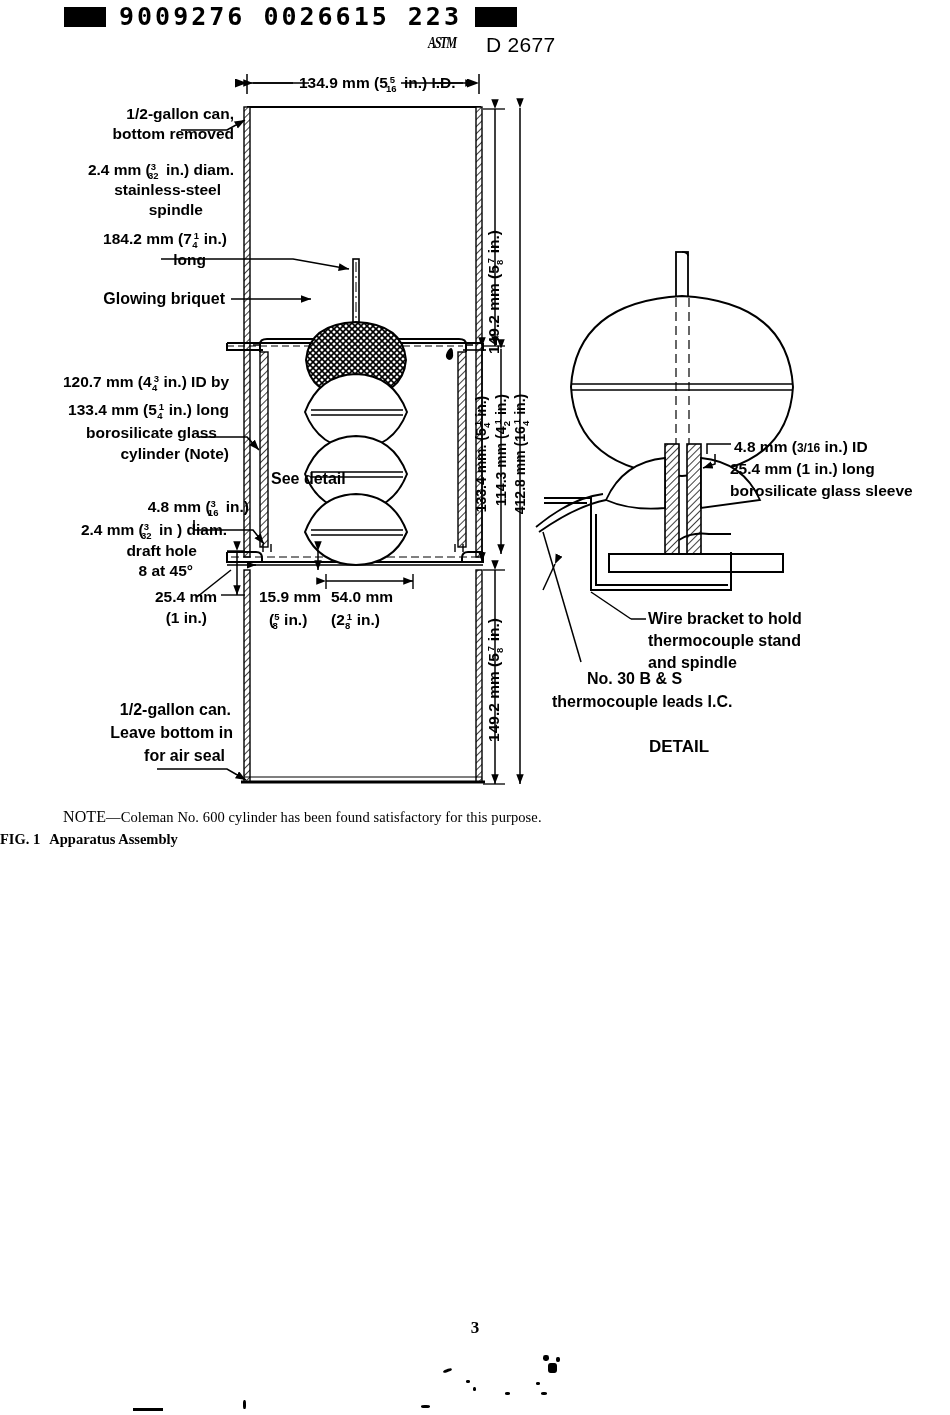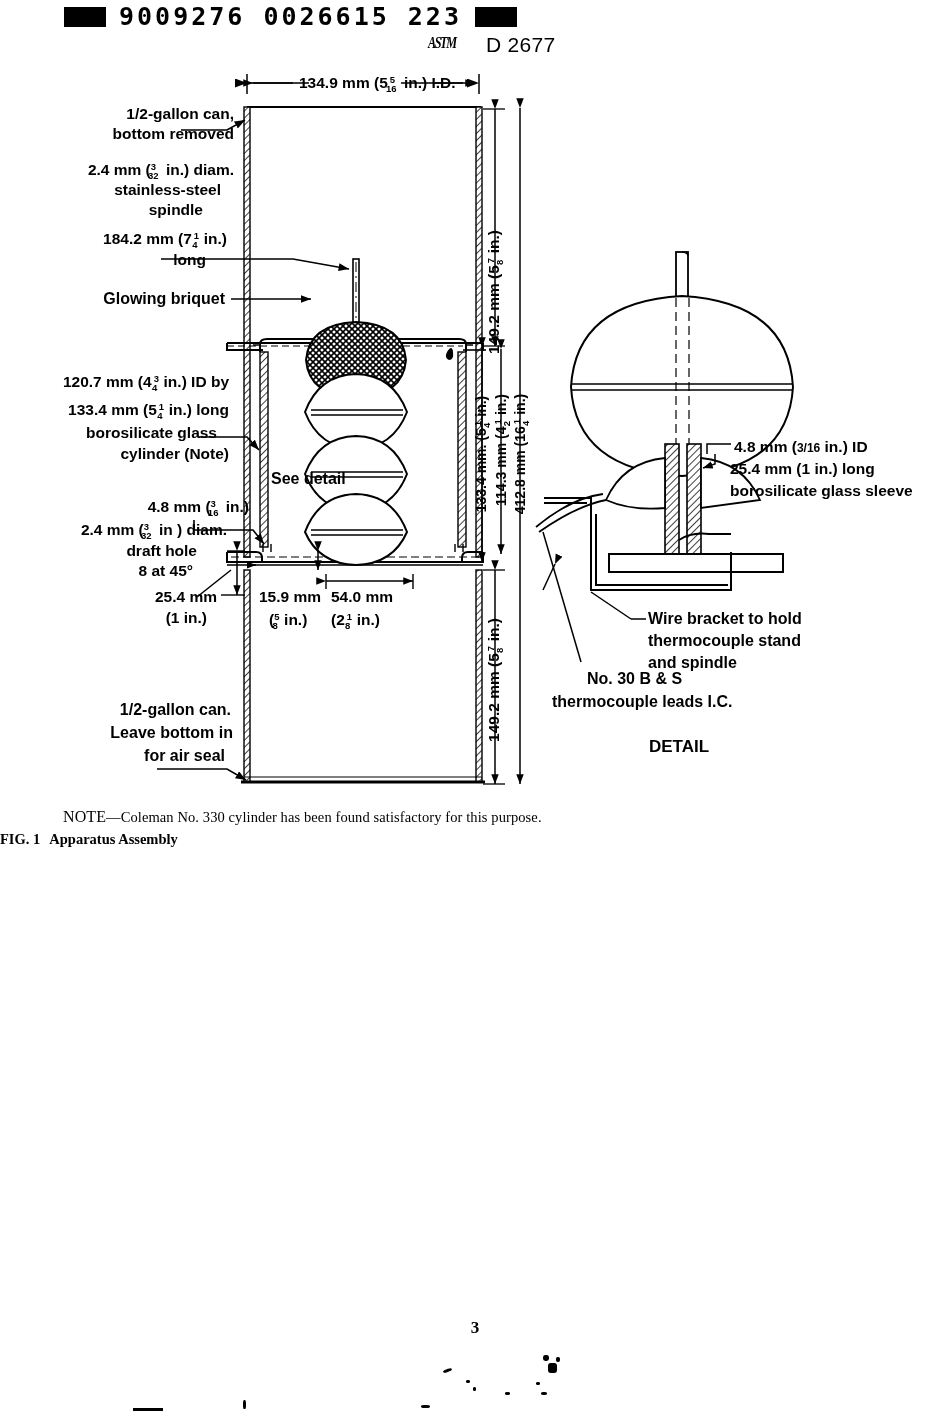--- a/index.html
+++ b/index.html
@@ -342,21 +342,21 @@
         <text class="lbl-d" x="521" y="645">thermocouple leads I.C.</text>
       </g>
 
       <text x="618" y="690" font-size="17" font-weight="700">DETAIL</text>
     </g>
 
   </svg>
   </div>
 
   <div class="note">
-    <span class="sc">NOTE</span><span>—Coleman No. 330 cylinder has been found satisfactory for this purpose.</span>
+    <span class="sc">NOTE</span><span>—Coleman No. 600 cylinder has been found satisfactory for this purpose.</span>
   </div>
   <div class="caption">
     <span>FIG. 1</span><span class="gap"></span><span>Apparatus Assembly</span>
   </div>
 
   <div class="pageno">3</div>
 
   <div class="speck" style="left:443px;top:1369px;width:9px;height:3px;transform:rotate(-20deg);"></div>
   <div class="speck" style="left:466px;top:1380px;width:4px;height:3px;"></div>
   <div class="speck" style="left:473px;top:1387px;width:3px;height:4px;"></div>

